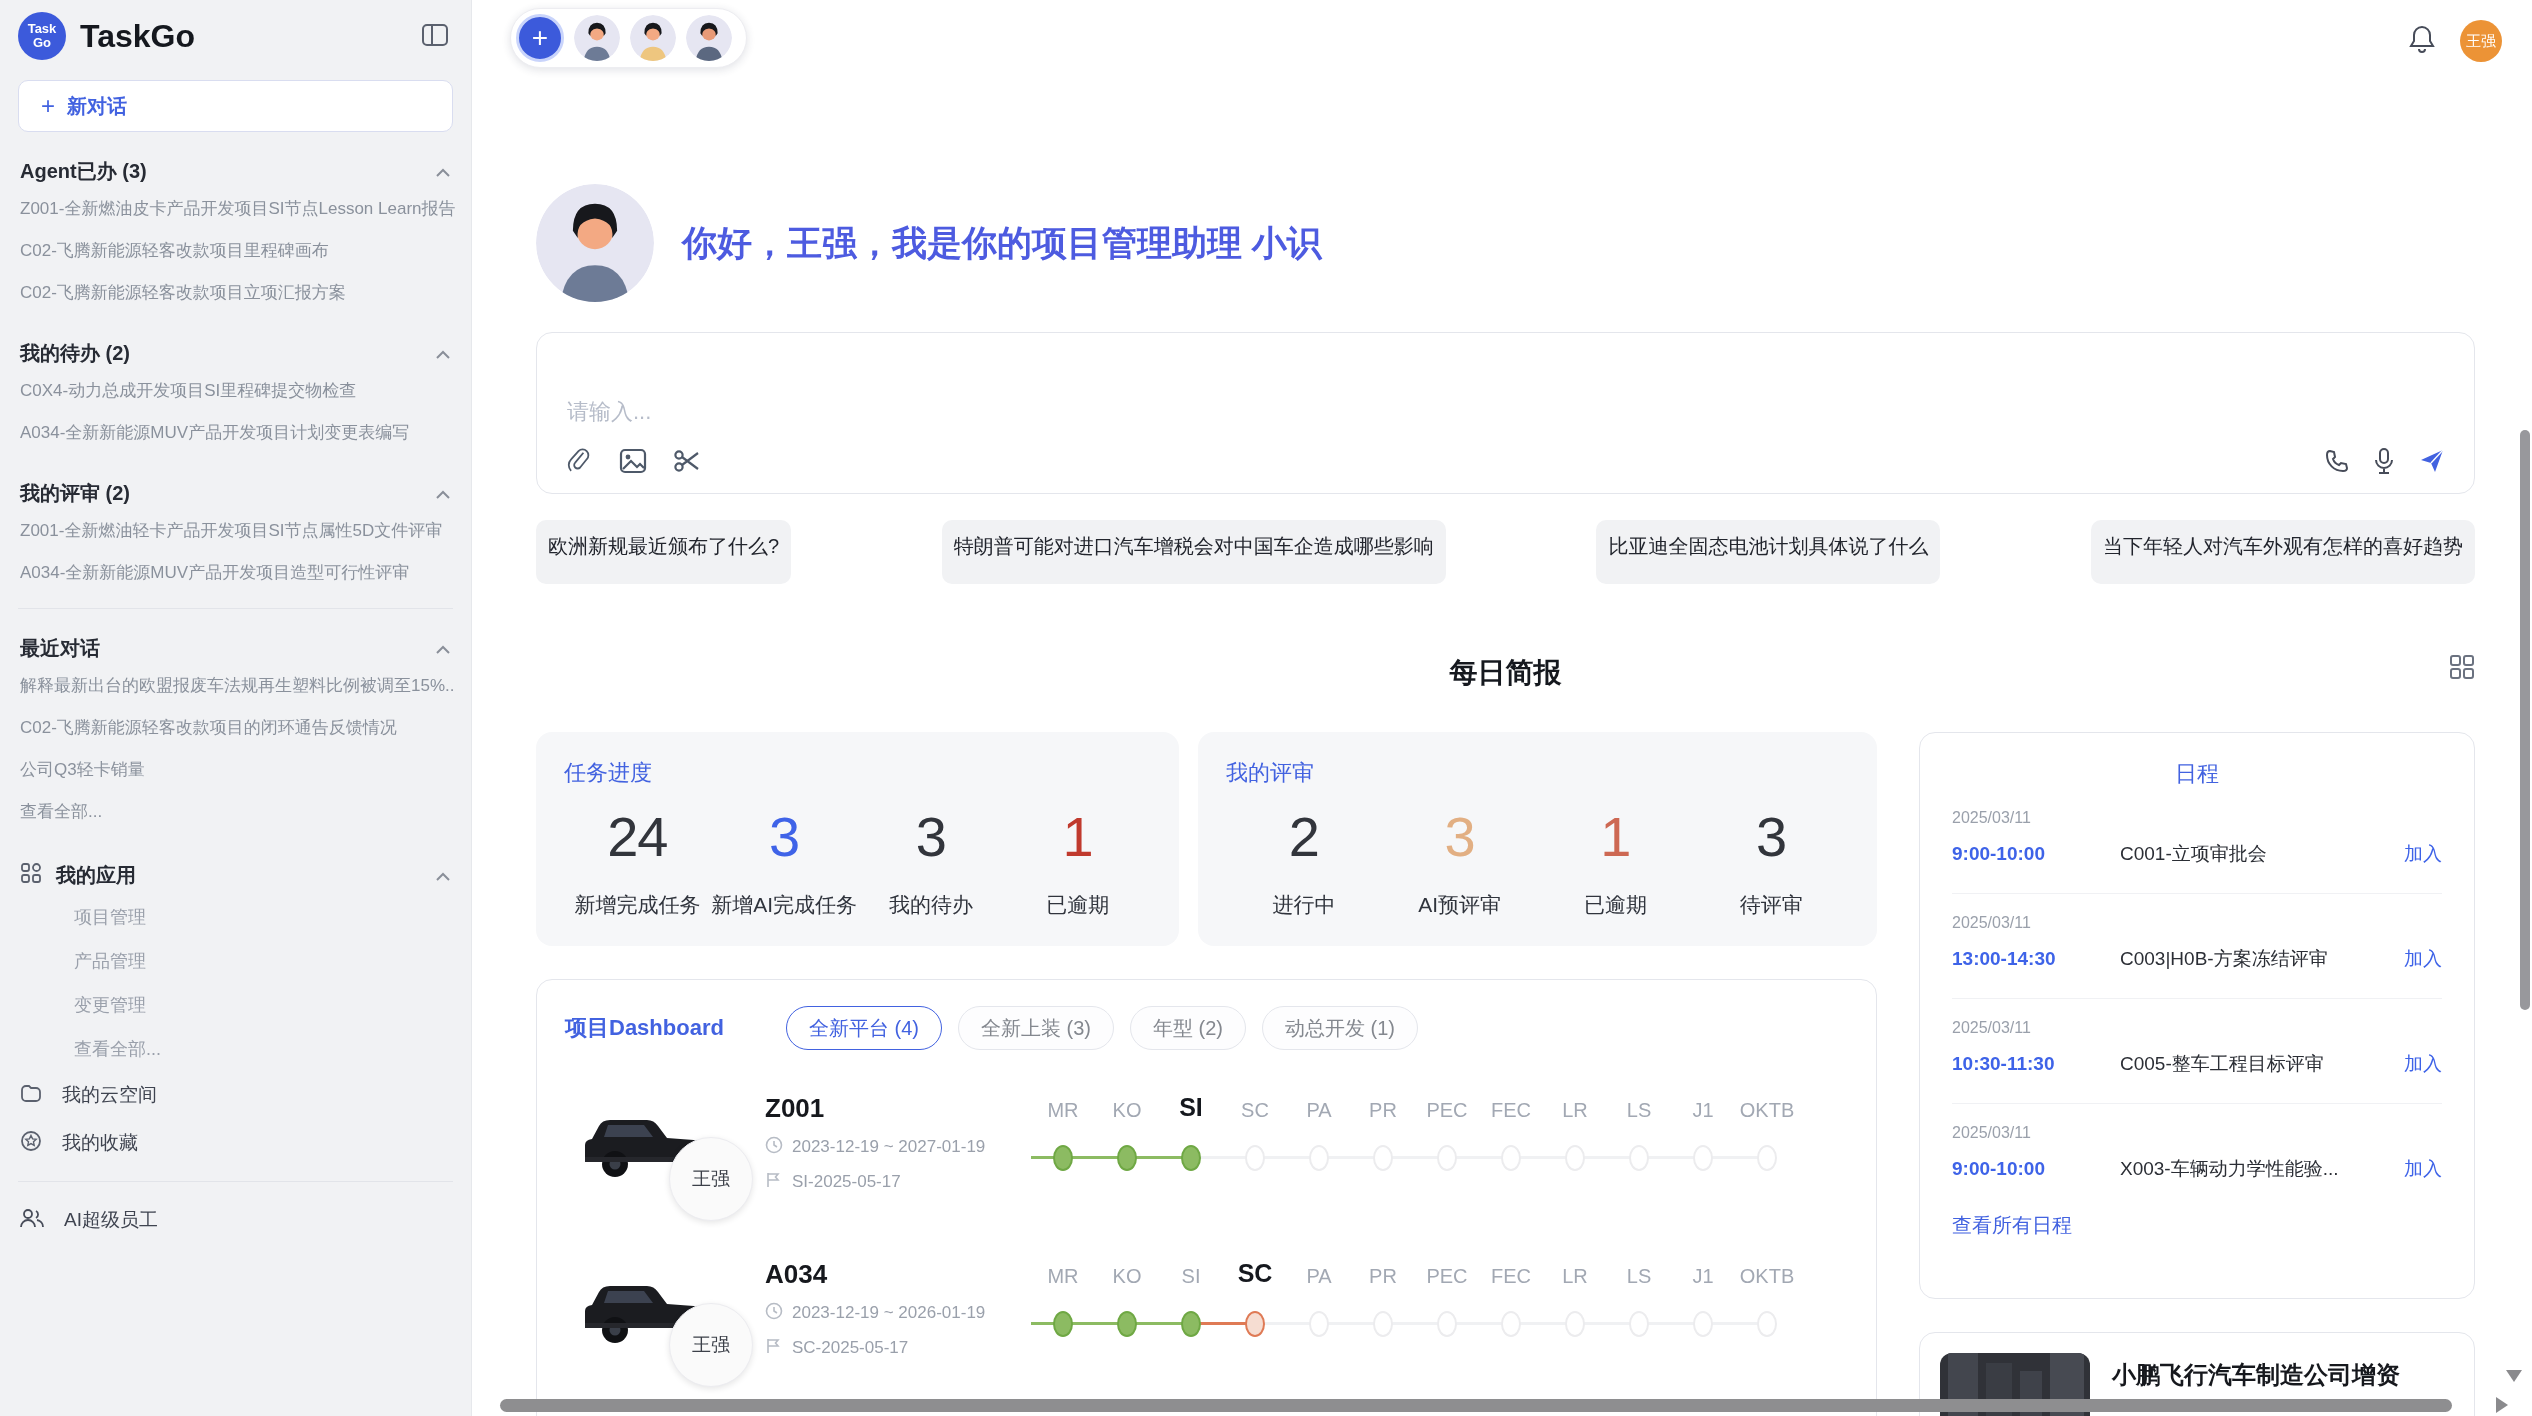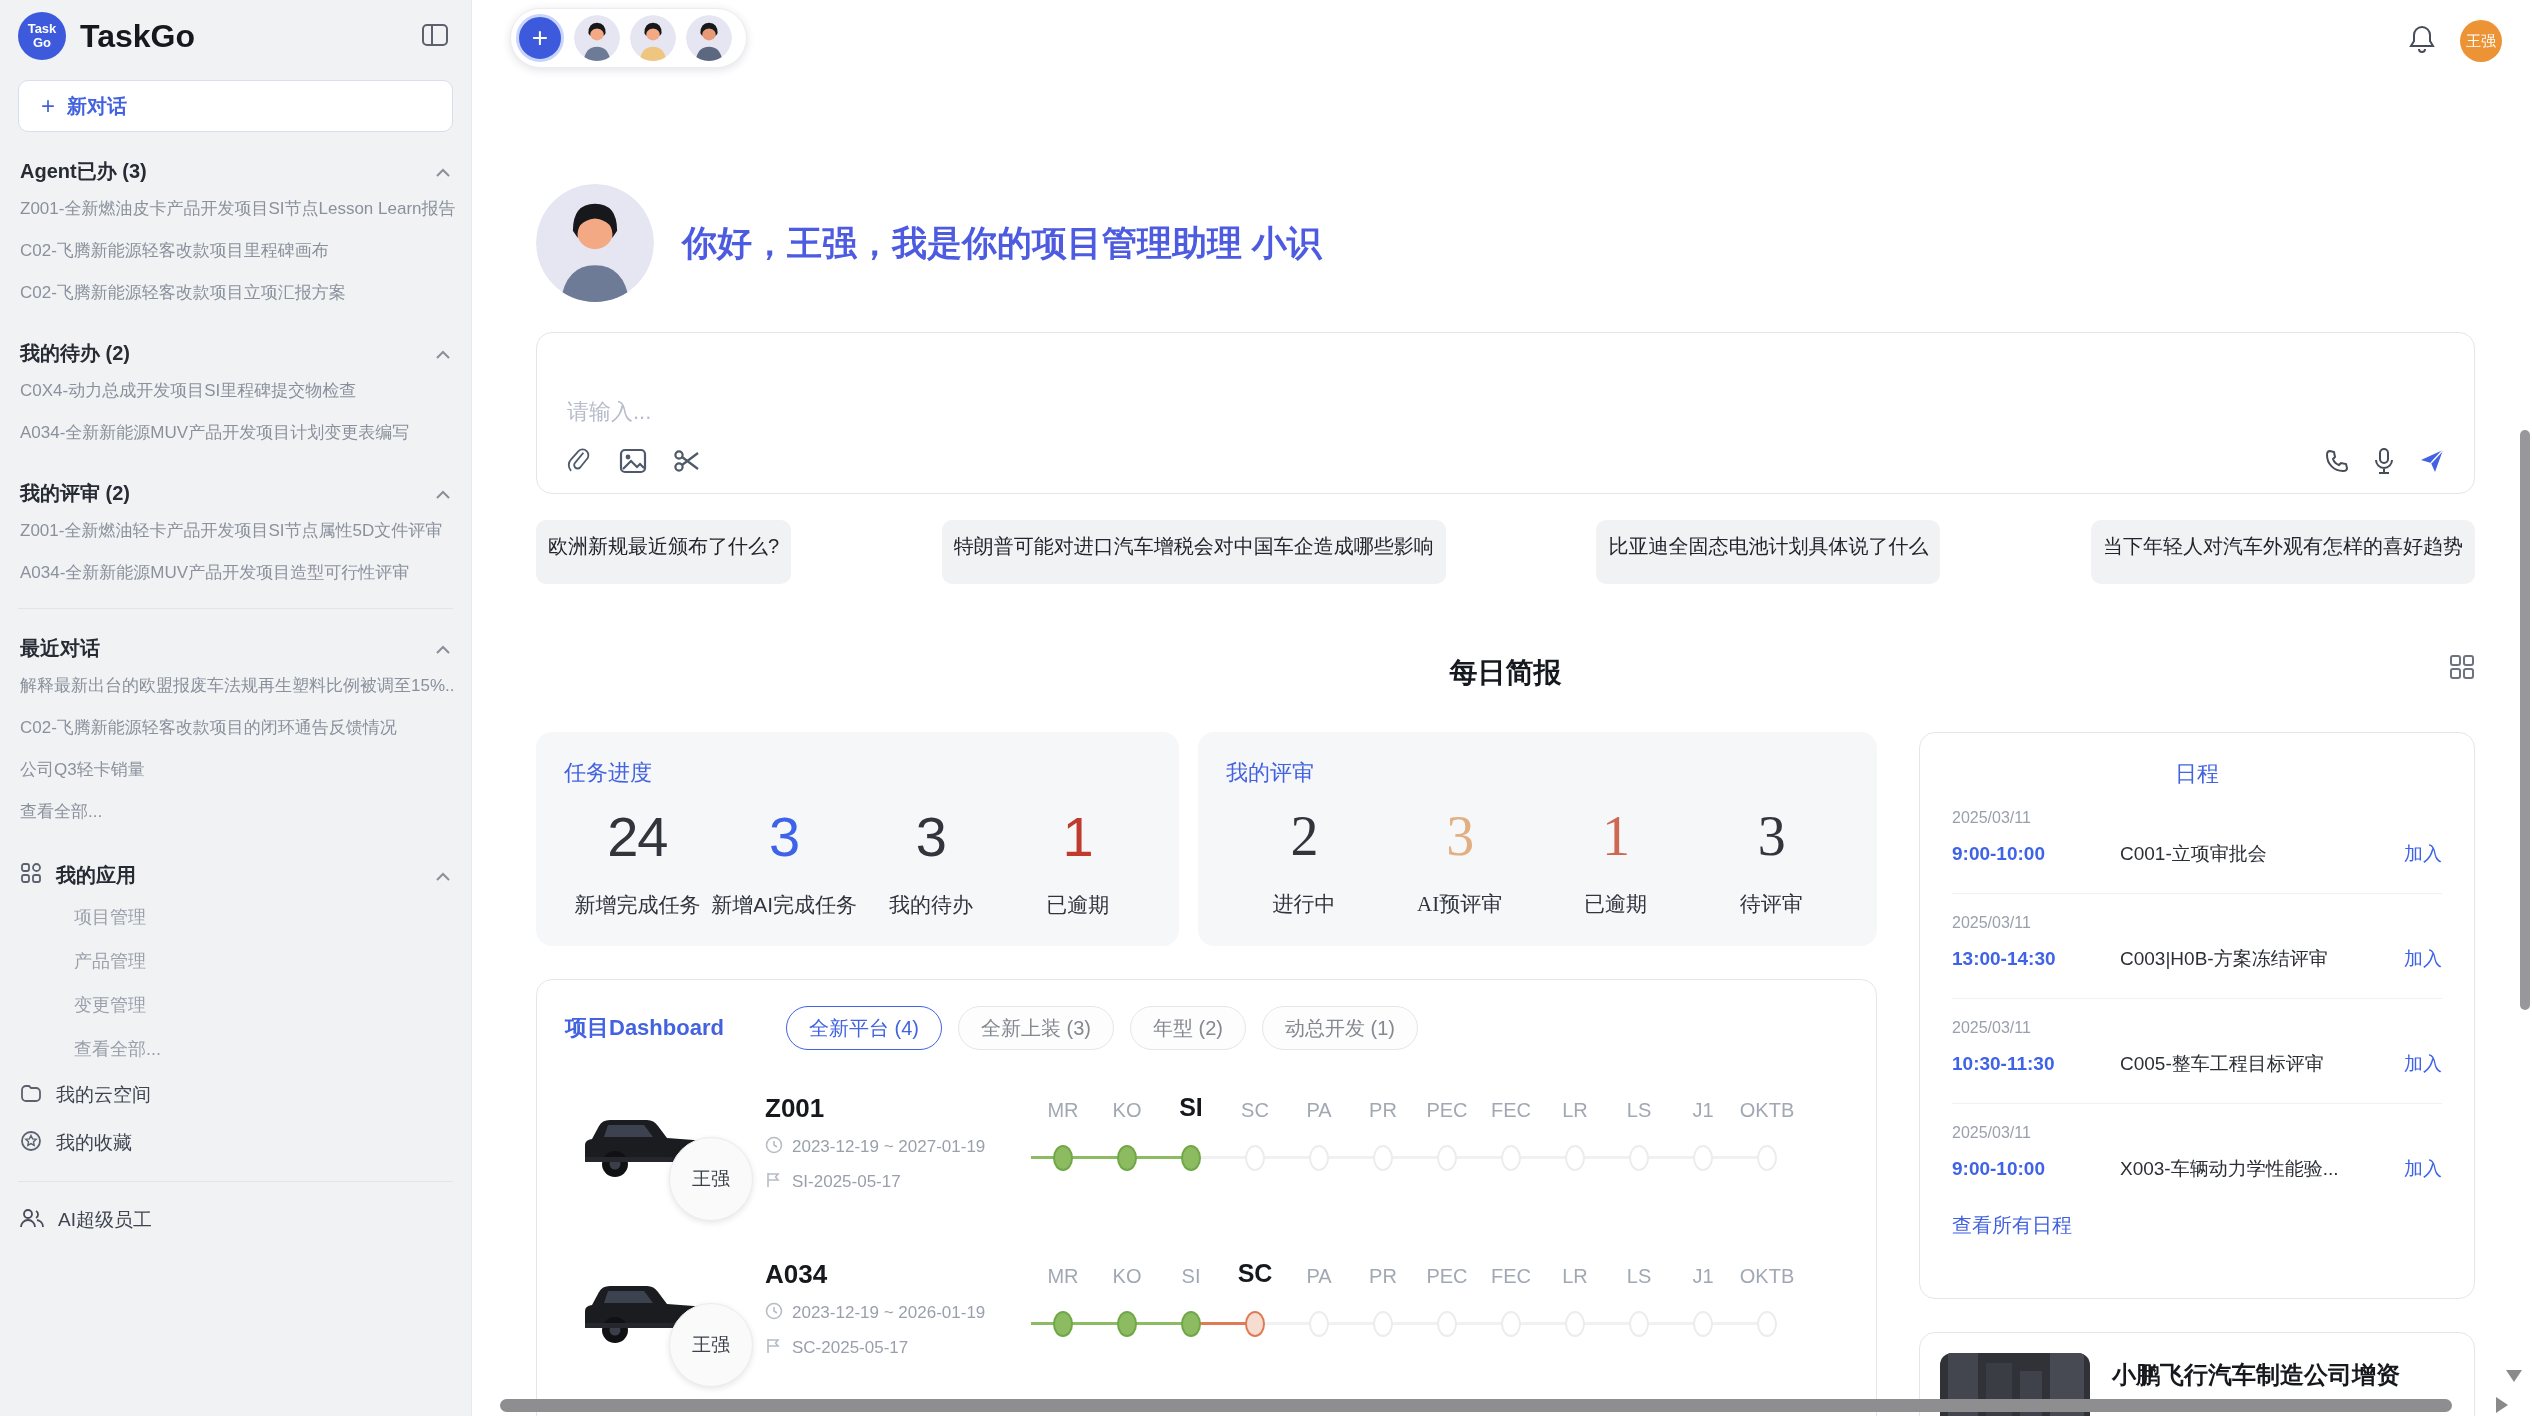--- a/index.html
+++ b/index.html
@@ -14,21 +14,21 @@
   .panel-toggle{position:absolute;right:6px;top:22px;cursor:pointer;}
   .newchat-btn{margin:20px 2px 0 2px;height:52px;background:#fff;border:1px solid #d9ddf0;border-radius:10px;display:flex;align-items:center;padding-left:22px;gap:12px;color:#4262e0;font-size:20px;font-weight:700;cursor:pointer;}
   .newchat-plus{font-size:24px;font-weight:400;line-height:1;}
   .side-section{margin-top:22px;}
   .side-header{display:flex;align-items:center;justify-content:space-between;height:34px;font-size:20px;font-weight:700;color:#272b34;padding:0 4px;}
   .side-item{height:42px;line-height:42px;font-size:17px;color:#8a919c;white-space:nowrap;overflow:hidden;padding:0 4px;cursor:pointer;}
   .side-divider{height:1px;background:#e2e4e9;margin:14px 2px;}
   .apps-header{display:flex;align-items:center;height:40px;gap:14px;font-size:20px;font-weight:700;color:#272b34;padding:0 4px;}
   .apps-header .chev{margin-left:auto;}
   .apps-sub{height:44px;line-height:44px;font-size:18px;color:#9aa0ab;padding-left:58px;white-space:nowrap;overflow:hidden;cursor:pointer;}
-  .side-link{display:flex;align-items:center;gap:14px;height:48px;font-size:19px;color:#3f4450;padding:0 4px;cursor:pointer;}
+  .side-link{display:flex;align-items:center;gap:20px;height:48px;font-size:19px;color:#3f4450;padding:0 4px;cursor:pointer;}
 
   
   .main{flex:1;position:relative;background:#fff;overflow:hidden;}
   .top-row{display:flex;justify-content:space-between;align-items:flex-start;padding:8px 30px 0 38px;}
   .member-pill{display:flex;align-items:center;gap:10px;padding:5px 14px 5px 5px;background:#fff;border:1px solid #ededf1;border-radius:999px;box-shadow:0 2px 8px rgba(40,50,80,.14);}
   .plus-btn{width:48px;height:48px;border-radius:50%;background:#3c5adb;border:3px solid #c9d4fb;color:#fff;font-size:28px;display:flex;align-items:center;justify-content:center;cursor:pointer;line-height:1;}
   .pill-avatar{width:46px;height:46px;border-radius:50%;overflow:hidden;}
   .top-right{display:flex;align-items:center;gap:24px;margin-top:12px;}
   .user-badge{width:42px;height:42px;border-radius:50%;background:#ec9336;color:#fff;font-size:15px;display:flex;align-items:center;justify-content:center;cursor:pointer;}
   .content{padding:0 57px 0 64px;}
@@ -50,21 +50,21 @@
   .briefing-row{margin-top:70px;position:relative;text-align:center;}
   .briefing-title{font-size:28px;font-weight:700;color:#15181e;}
   .briefing-grid-ic{position:absolute;right:0;top:0;cursor:pointer;}
 
   .columns{margin-top:40px;display:flex;gap:42px;align-items:flex-start;}
   .left-col{width:1341px;}
   .right-col{width:556px;}
 
   .stats-row{display:flex;gap:19px;}
   .stat-card{background:#f6f7f9;border-radius:16px;height:214px;padding:26px 28px 0 28px;}
-  .stat-card.c1{width:643px;} .stat-card.c2{width:679px;font-family:Liberation Serif, serif;}
+  .stat-card.c1{width:643px;} .stat-card.c2{width:679px;}
   .stat-title{font-size:22px;color:#4262e0;}
   .metrics{display:flex;margin-top:16px;}
   .metric{flex:1;text-align:center;}
   .metric-val{font-size:56px;font-weight:500;letter-spacing:-1px;}
   .metric-label{margin-top:22px;font-size:21px;color:#30343d;}
 
   .dash-card{margin-top:33px;border:1px solid #e4e6ec;border-radius:16px;padding:26px 28px;height:560px;overflow:hidden;}
   .dash-header{display:flex;align-items:center;}
   .dash-title{font-size:22px;font-weight:700;color:#4262e0;}
   .dash-tabs{display:flex;gap:16px;margin-left:62px;}

